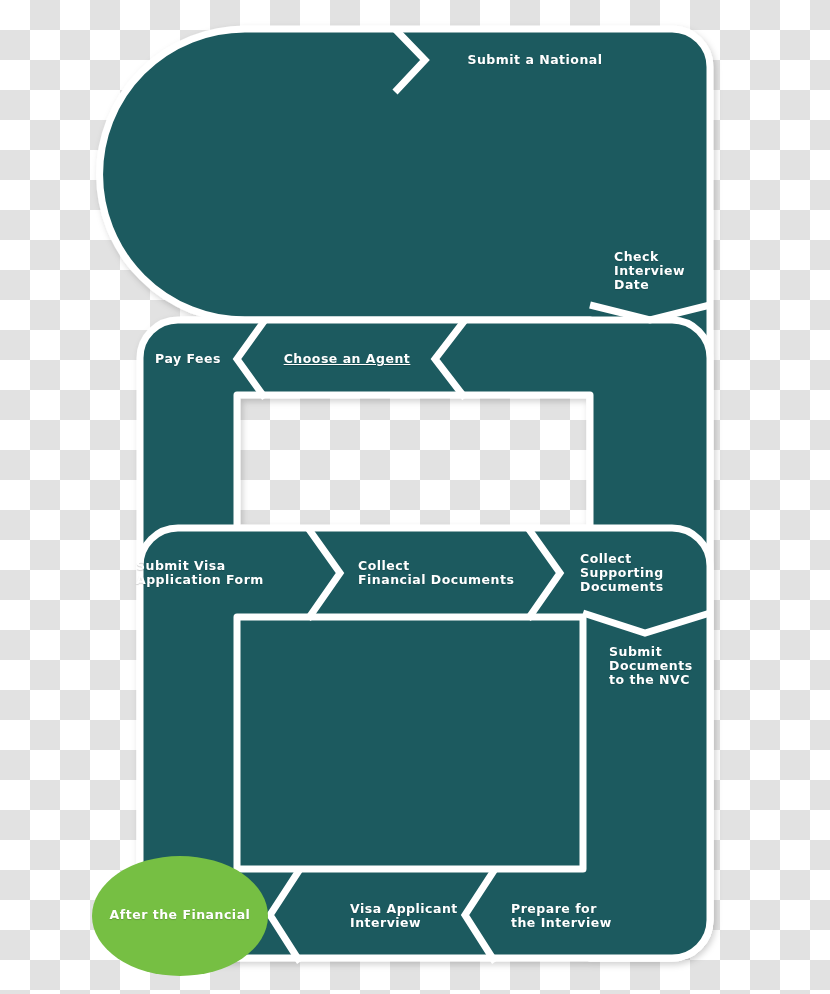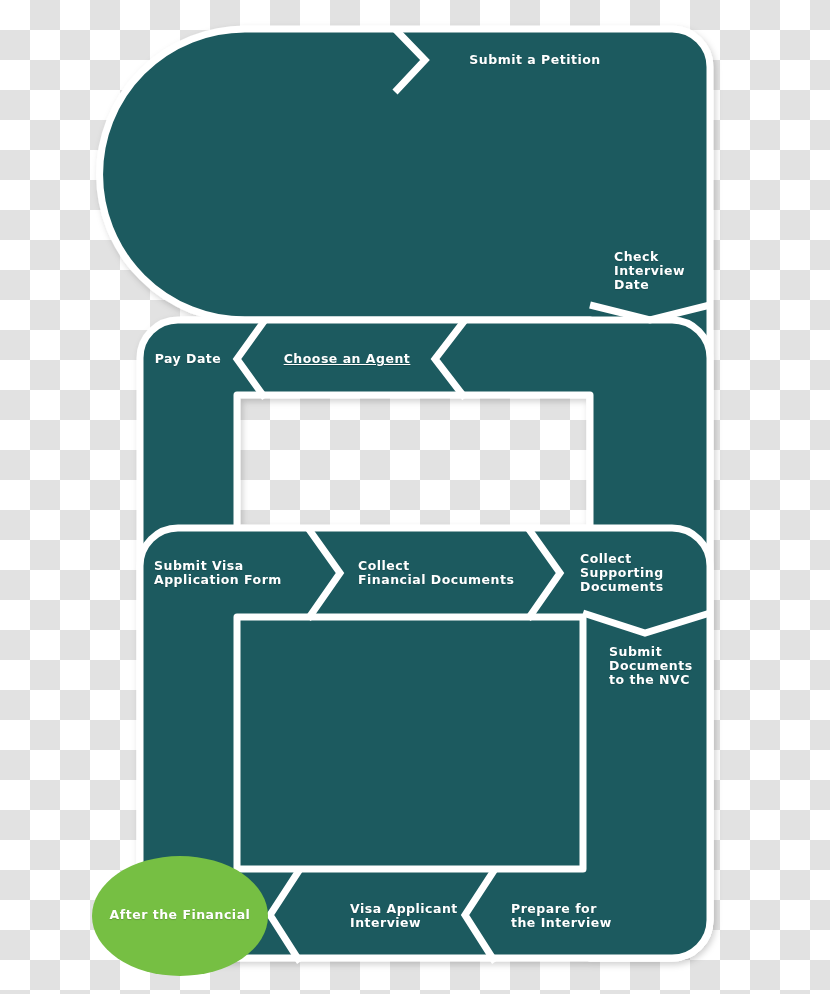--- a/index.html
+++ b/index.html
@@ -98,32 +98,32 @@
       <path d="M 583,613 L 645,633 L 710,613"></path>
 
       <path d="M 495,869 L 465,915 L 495,962"></path>
 
       <path d="M 300,869 L 270,915 L 300,962"></path>
     </g>
 
     <ellipse cx="180" cy="916" rx="88" ry="60" fill="#76bf43" stroke="none"></ellipse>
   </svg>
 
-  <div class="step-label center" style="left:455px; top:53px; width:160px;">Submit a Petition</div>
+  <div class="step-label center" style="left:455px; top:53px; width:160px;">Submit a National</div>
 
   <div class="step-label left" style="left:614px; top:250px; width:92px;">Check
 Interview
 Date</div>
 
 
   <div class="step-label center" style="left:277px; top:352px; width:140px;text-decoration:underline;">Choose an Agent</div>
 
-  <div class="step-label center" style="left:144px; top:352px; width:88px;">Pay Date</div>
+  <div class="step-label center" style="left:144px; top:352px; width:88px;">Pay Fees</div>
 
-  <div class="step-label left" style="left:154px; top:559px; width:160px;">Submit Visa
+  <div class="step-label left" style="left:136px; top:559px; width:160px;">Submit Visa
 Application Form</div>
 
   <div class="step-label left" style="left:358px; top:559px; width:180px;">Collect
 Financial Documents</div>
 
   <div class="step-label left" style="left:580px; top:552px; width:120px;">Collect
 Supporting
 Documents</div>
 
   <div class="step-label left" style="left:600px; top:645px; width:106px;margin-left:9px;">Submit

